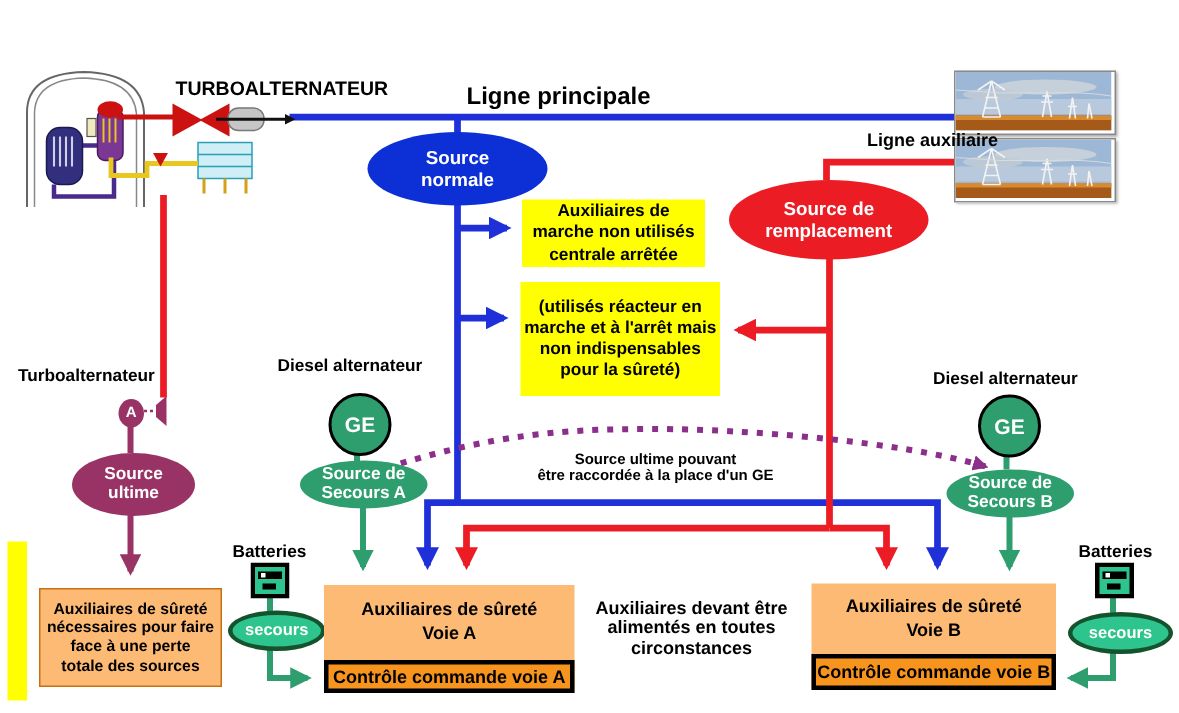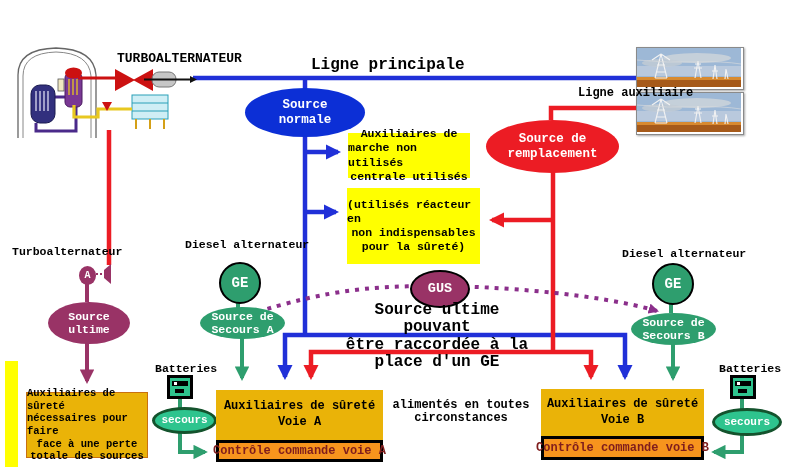--- a/index.html
+++ b/index.html
@@ -1,37 +1,37 @@
 <!DOCTYPE html>
 <html><head>
 <meta charset="utf-8">
 <style>
   html,body{margin:0;padding:0;background:#fff;}
   #stage{position:relative;width:786px;height:475px;background:#ffffff;overflow:hidden;
-         font-family:Liberation Mono, monospace;}
+         font-family:Liberation Sans, sans-serif;}
   .abs{position:absolute;}
   .lbl{position:absolute;font-weight:bold;color:#000;font-size:11.5px;white-space:nowrap;}
   .ellipse{position:absolute;border-radius:50%;display:flex;flex-direction:column;
            align-items:center;justify-content:center;text-align:center;color:#fff;
            font-weight:bold;line-height:1.15;}
   .ellipse .ln{white-space:nowrap;}
   .blue-e{background:#0c2fd6;}
   .red-e{background:#ec1c24;}
   .green-e{background:#2e9e6e;}
   .purple-e{background:#993366;}
   .teal-e{background:#2ec48e;border:3px solid #14532d;}
   .bordered{border:2px solid #000;}
   .ybox{position:absolute;background:#ffff00;display:flex;flex-direction:column;
         align-items:center;justify-content:center;font-weight:bold;
         color:#000;font-size:11.5px;line-height:1.22;}
-  .obox{position:absolute;background:#eab308;display:flex;flex-direction:column;
+  .obox{position:absolute;background:#fdba74;display:flex;flex-direction:column;
         align-items:center;justify-content:center;text-align:left;font-weight:bold;
         color:#000;}
   .ccbox{position:absolute;background:#f7941d;border:3px solid #000;display:flex;
-         align-items:center;justify-content:center;font-weight:bold;color:#7f1d1d;
+         align-items:center;justify-content:center;font-weight:bold;color:#000000;
          font-size:12px;white-space:nowrap;}
   .note{position:absolute;font-weight:bold;color:#000;text-align:center;}
   .photo{position:absolute;width:106px;border:1px solid #8a8a8a;box-shadow:1px 1px 2px rgba(0,0,0,.35);}
   svg{display:block;}
 </style>
 </head>
 <body>
 
 <div id="stage">
 
@@ -194,43 +194,43 @@
     <div class="ln">normale</div>
   </div>
   <div class="ellipse red-e" style="left:486px;top:120px;width:133px;height:53px;font-size:12.5px;">
     <div class="ln">Source de</div>
     <div class="ln">remplacement</div>
   </div>
 
   <div class="ybox" style="left:348px;top:133px;width:122px;height:45px;">
     <div>Auxiliaires de</div>
     <div>marche non utilisés</div>
-    <div>centrale utilisés</div>
+    <div>centrale arrêtée</div>
   </div>
   <div class="ybox" style="left:347px;top:188px;width:133px;height:76px;">
     <div>(utilisés réacteur en</div>
+    <div>marche et à l'arrêt  mais</div>
     <div>non indispensables</div>
     <div>pour la sûreté)</div>
   </div>
 
   <div class="lbl" style="left:185px;top:238px;">Diesel alternateur</div>
   <div class="lbl" style="left:622px;top:247px;">Diesel alternateur</div>
   <div class="ellipse green-e bordered" style="left:219px;top:262px;width:38px;height:38px;font-size:14px;">GE</div>
   <div class="ellipse green-e bordered" style="left:652px;top:263px;width:38px;height:38px;font-size:14px;">GE</div>
   <div class="ellipse green-e" style="left:200px;top:307px;width:85px;height:32px;font-size:11.5px;">
     <div class="ln">Source de</div>
     <div class="ln">Secours A</div>
   </div>
   <div class="ellipse green-e" style="left:631px;top:313px;width:85px;height:32px;font-size:11.5px;">
     <div class="ln">Source de</div>
     <div class="ln">Secours B</div>
   </div>
 
-  <div class="ellipse purple-e bordered" style="left:410px;top:270px;width:56px;height:34px;font-size:13.5px;">GUS</div>
-  <div class="note" style="left:337px;top:302px;width:200px;font-size:16px;line-height:1.08;">
+  <div class="note" style="left:337px;top:302px;width:200px;font-size:10px;line-height:1.08;">
     <div>Source ultime pouvant</div>
     <div>être raccordée à la place d'un GE</div>
   </div>
 
   <div class="lbl" style="left:12px;top:245px;">Turboalternateur</div>
   <div class="ellipse purple-e" style="left:79px;top:266px;width:17px;height:19px;font-size:10px;">A</div>
   <div class="ellipse purple-e" style="left:48px;top:302px;width:82px;height:42px;font-size:11.5px;">
     <div class="ln">Source</div>
     <div class="ln">ultime</div>
   </div>
@@ -270,17 +270,18 @@
   </div>
   <div class="ccbox" style="left:216px;top:440px;width:161px;height:16px;">Contrôle commande voie A</div>
 
   <div class="obox" style="left:541px;top:389px;width:163px;height:47px;font-size:12px;line-height:1.3;">
     <div>Auxiliaires de sûreté</div>
     <div>Voie B</div>
   </div>
   <div class="ccbox" style="left:541px;top:436px;width:157px;height:18px;">Contrôle commande voie B</div>
 
   <div class="note" style="left:391px;top:399px;width:140px;font-size:12px;line-height:1.12;">
+    <div>Auxiliaires devant être</div>
     <div>alimentés en toutes</div>
     <div>circonstances</div>
   </div>
 
 </div>
 
 </body></html>

